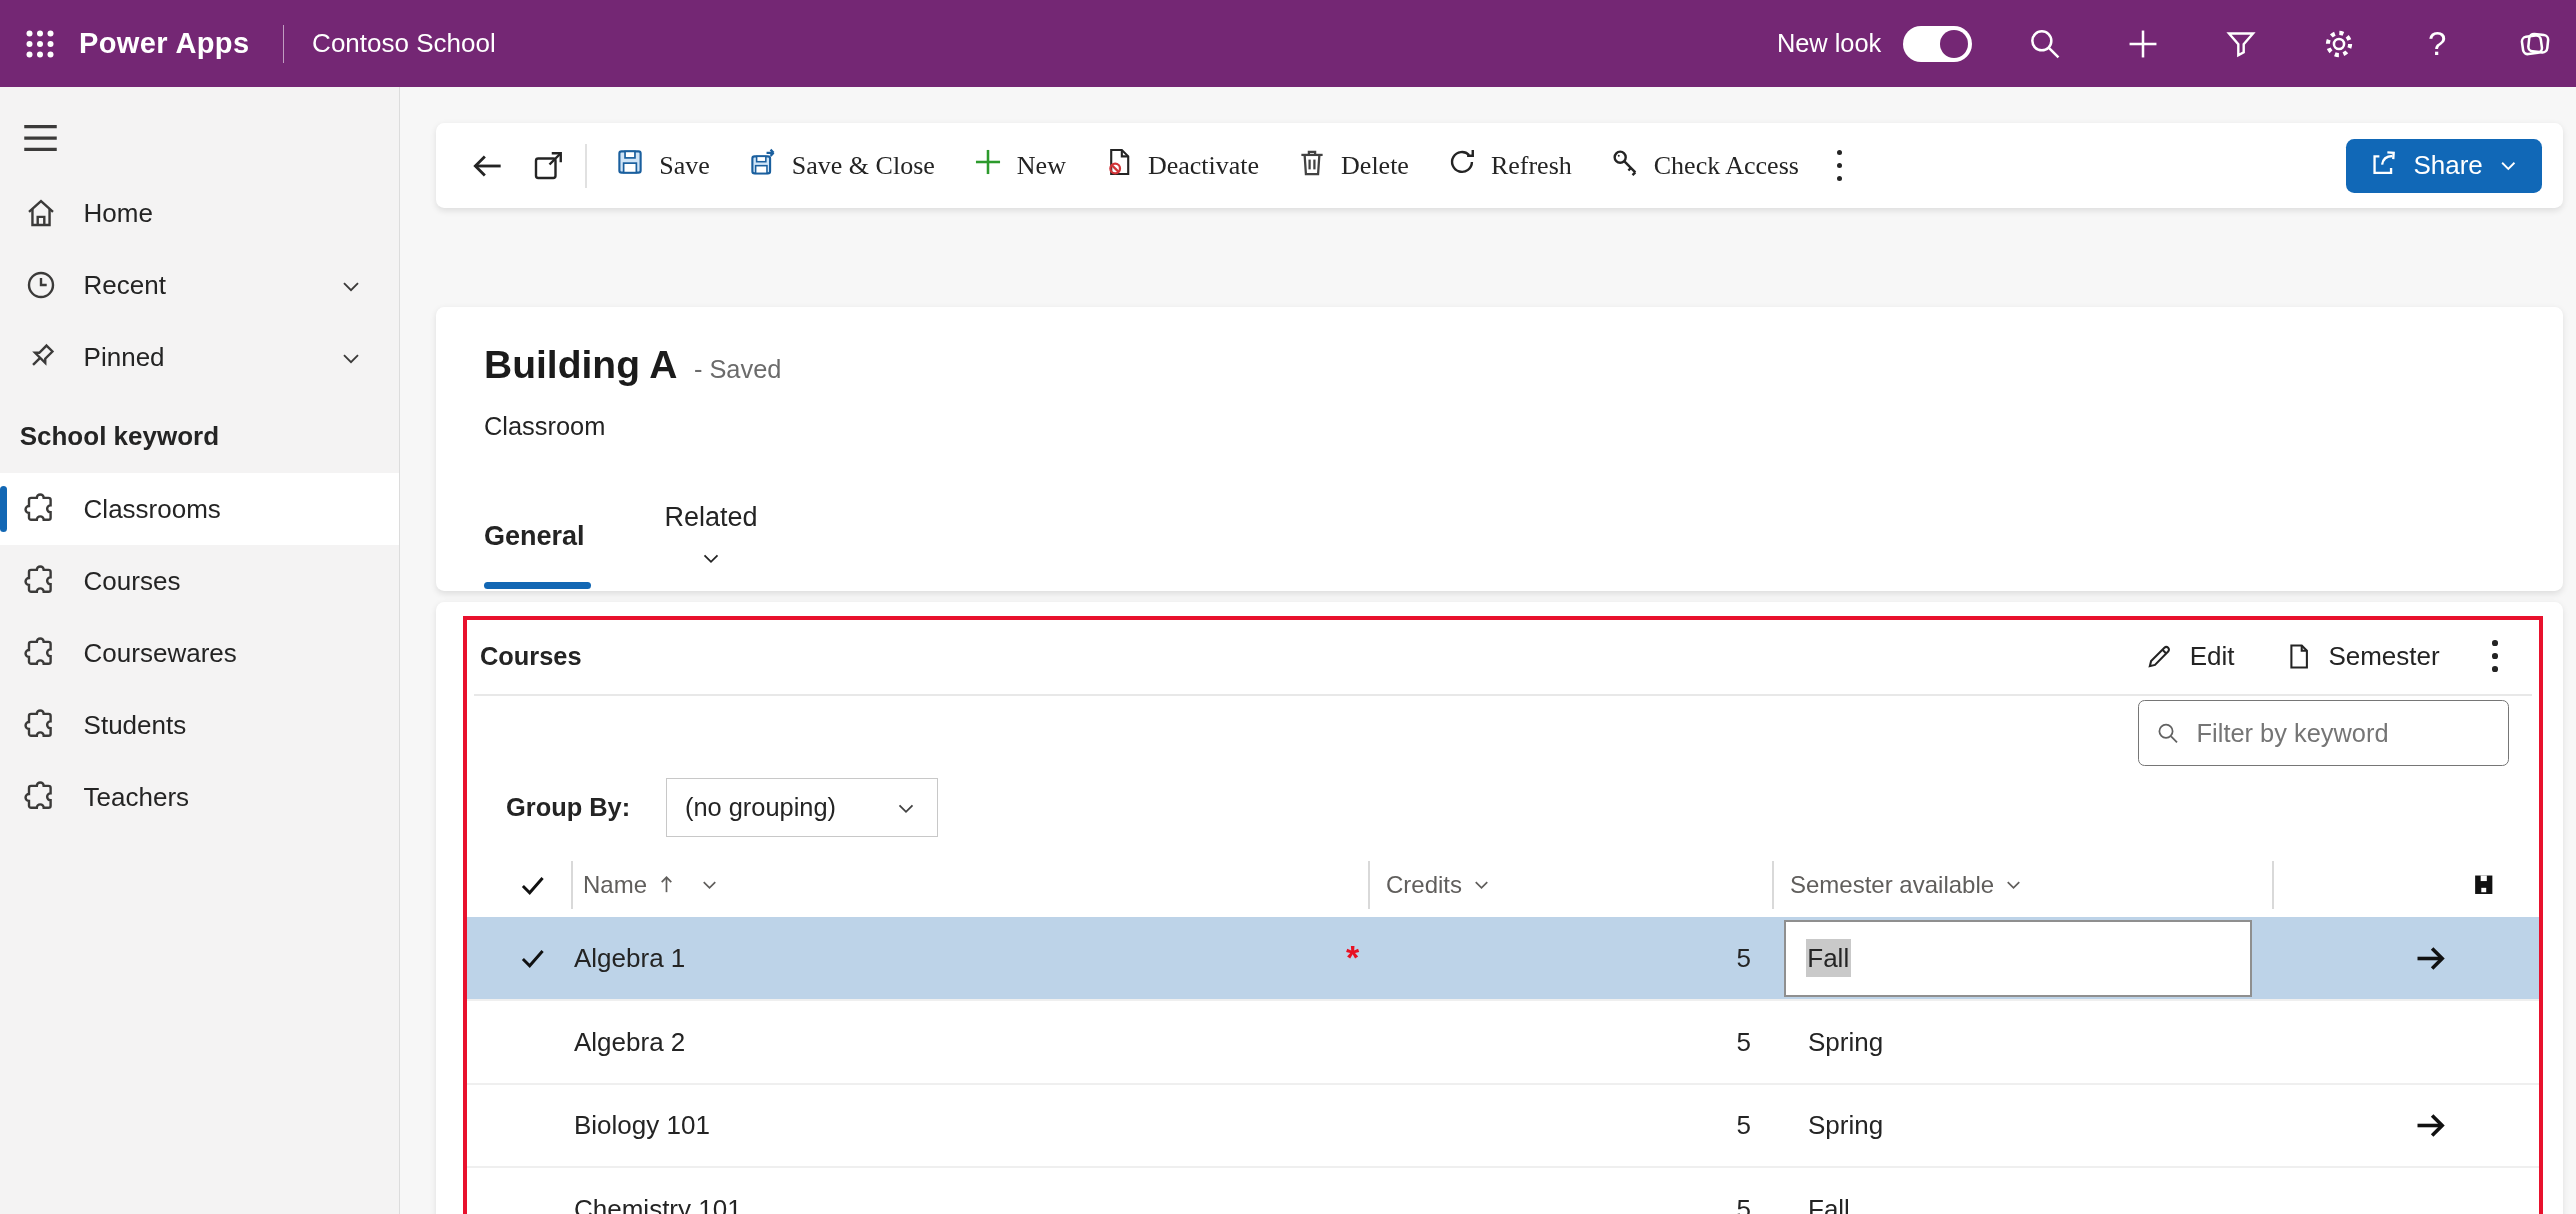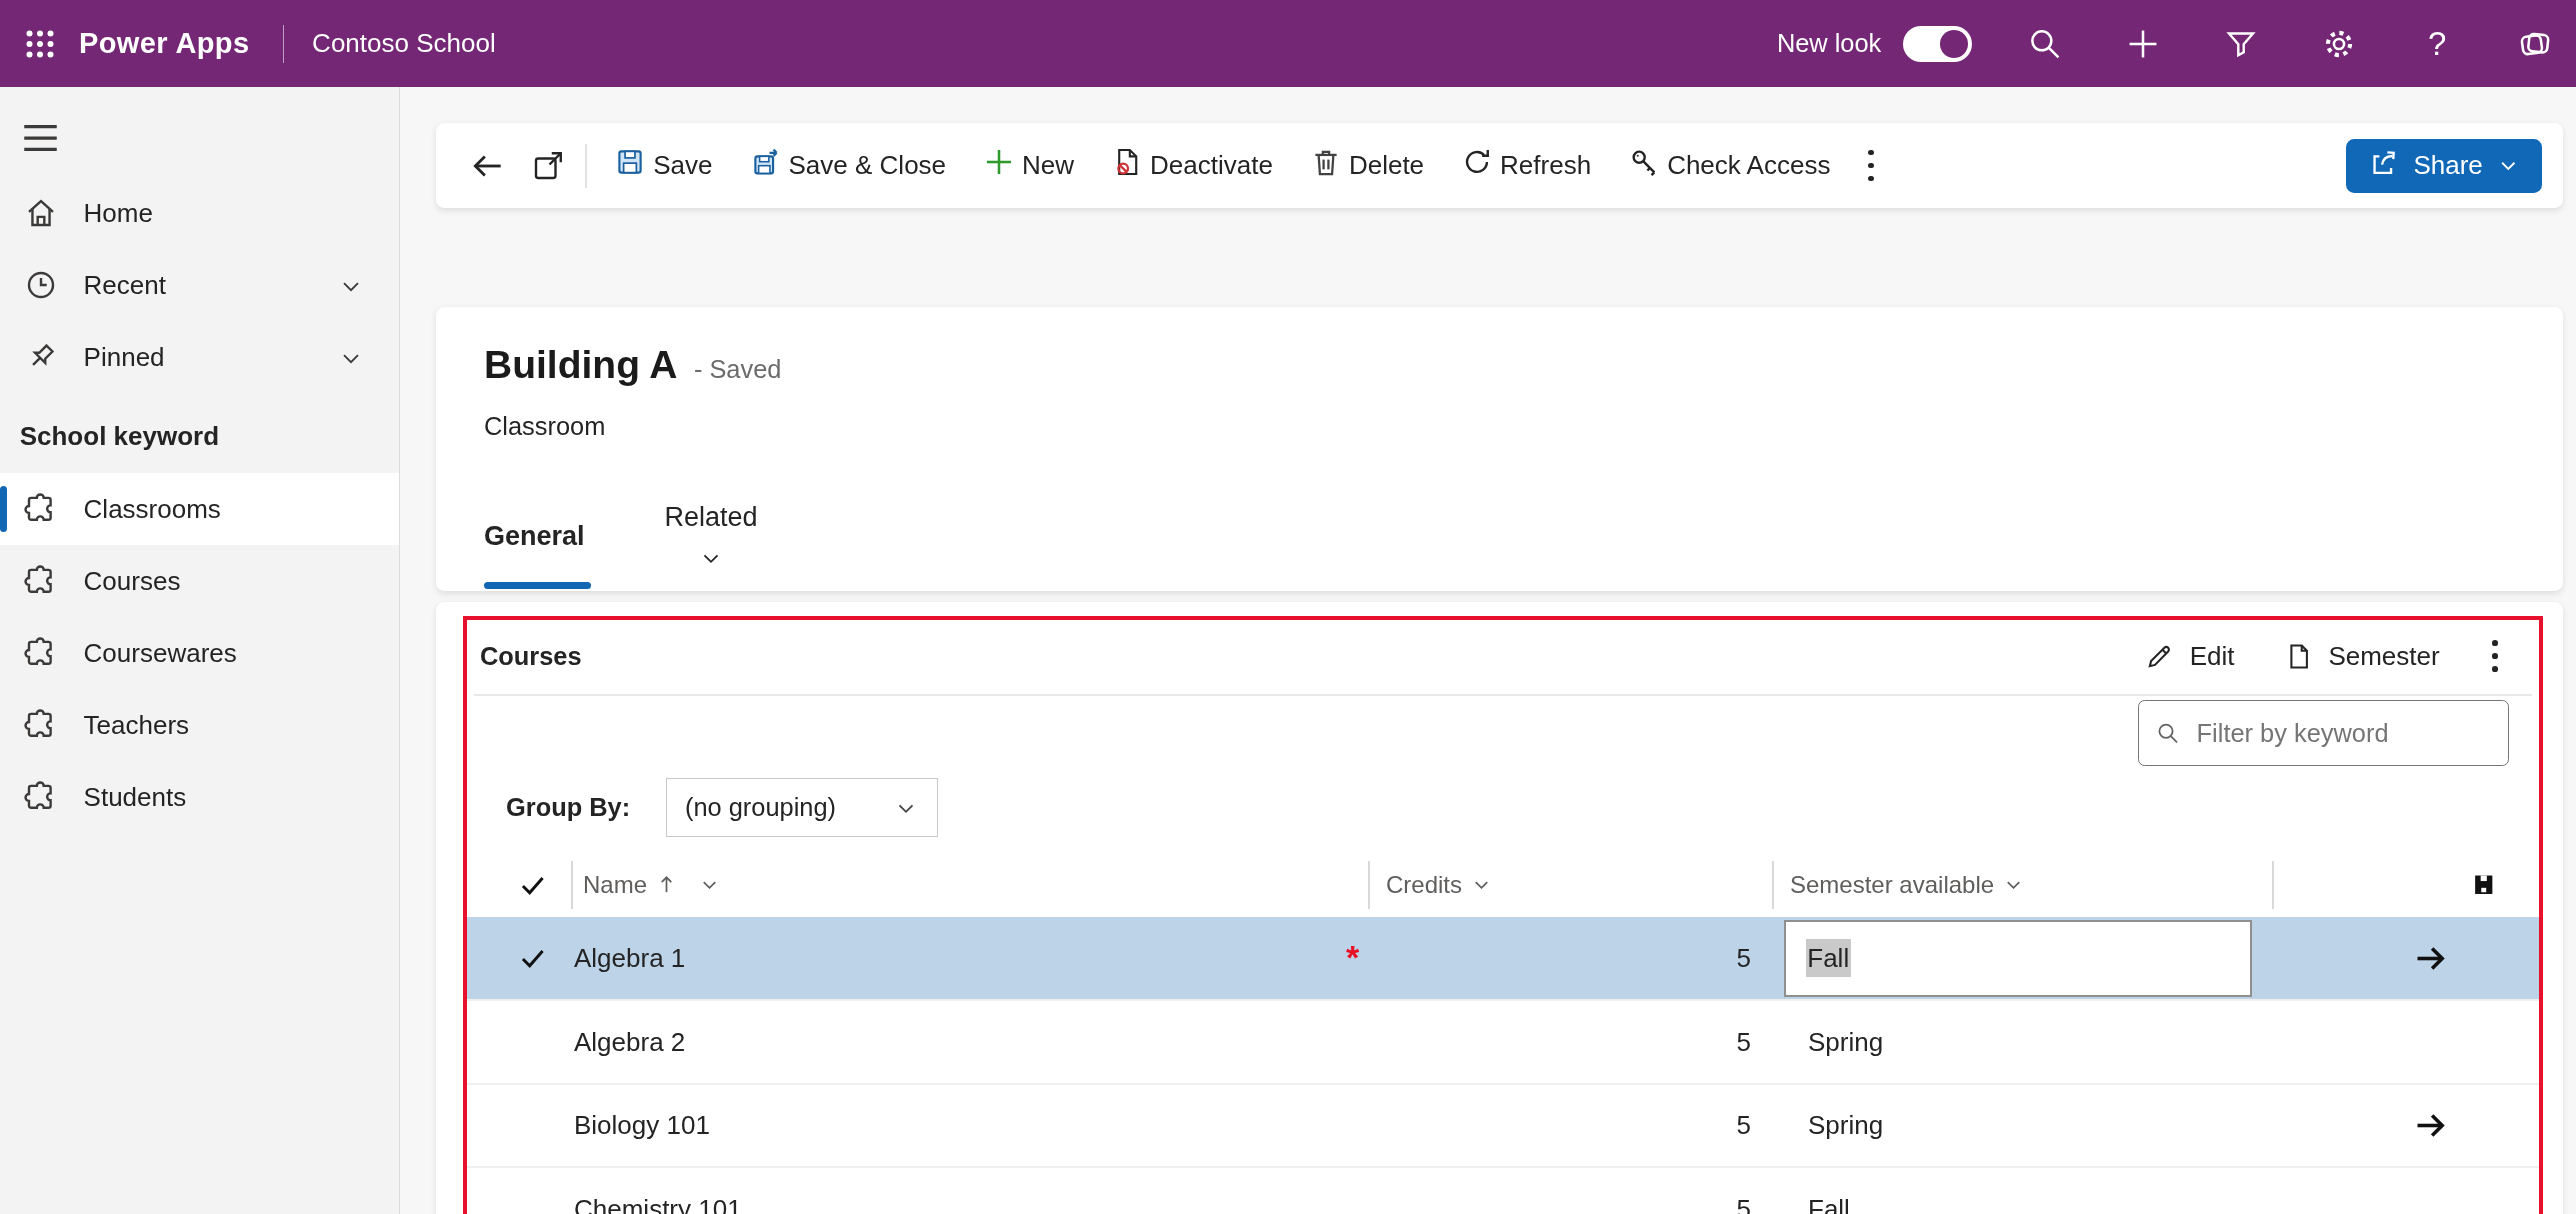--- a/index.html
+++ b/index.html
@@ -31,21 +31,21 @@
   .entity-item { position:relative; }
   .entity-item.selected { background:#fff; }
   .entity-item.selected .sel-bar { position:absolute; left:0; top:13px; width:7.4px; height:46px; border-radius:4.1px; background:#1267b4; }
 
   
   #content { position:absolute; left:402px; top:87px; width:2174px; height:1127px; }
   .card { position:absolute; left:34px; width:2127px; background:#fff; border-radius:8.2px; box-shadow:0 2.5px 6.6px rgba(0,0,0,.10); }
 
   
   #cmdbar { top:36px; height:85px; display:flex; align-items:center; padding:0 21.3px; }
-  .cmd-btn { display:flex; align-items:center; gap:6px; font-size:26px; color:#242424; padding:0 18px; height:61px; border-radius:6.6px; cursor:pointer; white-space:nowrap; }
+  .cmd-btn { display:flex; align-items:center; gap:12px; font-size:26px; color:#242424; padding:0 18px; height:61px; border-radius:6.6px; cursor:pointer; white-space:nowrap;font-family:Liberation Serif, serif; }
   .icon-btn { padding:0 11.5px; }
   .cmd-divider { width:1.6px; height:44px; background:#e1e1e1; margin:0 8.2px; }
   .cmd-spacer { flex:1; }
   .share-btn { display:flex; align-items:center; gap:13px; background:#1168b7; color:#fff; font-size:26px; height:54px; padding:0 21.3px; border-radius:8.2px; cursor:pointer; }
   .more-dots { display:flex; flex-direction:column; gap:7.4px; padding:0 19.7px; cursor:pointer; }
   .more-dots i { width:5.7px; height:5.7px; border-radius:50%; background:#242424; }
 
   
   #record-card { top:220px; height:284px; }
   .title-row { position:absolute; left:48px; top:36px; display:flex; align-items:baseline; }
@@ -222,29 +222,29 @@
           </svg>
       </span>
       <span>Coursewares</span>
     </div>
     <div class="nav-item entity-item">
       <span class="ni-icon">
         <svg width="36" height="36" viewBox="0 0 24 24" fill="none" stroke-width="1.6">
             <path d="M9.2 4.6 a2.3 2.3 0 0 1 4.6 0 H17 a1.4 1.4 0 0 1 1.4 1.4 v3.6 a2.3 2.3 0 0 0 0 4.6 v3.6 A1.4 1.4 0 0 1 17 19.2 h-3.2 a2.3 2.3 0 0 0 -4.6 0 H5.4 A1.4 1.4 0 0 1 4 17.8 v-3.2 a2.3 2.3 0 0 1 0 -4.6 V6 A1.4 1.4 0 0 1 5.4 4.6 z"></path>
           </svg>
       </span>
+      <span>Students</span>
+    </div>
+    <div class="nav-item entity-item">
+      <span class="ni-icon">
+        <svg width="36" height="36" viewBox="0 0 24 24" fill="none" stroke-width="1.6">
+            <path d="M9.2 4.6 a2.3 2.3 0 0 1 4.6 0 H17 a1.4 1.4 0 0 1 1.4 1.4 v3.6 a2.3 2.3 0 0 0 0 4.6 v3.6 A1.4 1.4 0 0 1 17 19.2 h-3.2 a2.3 2.3 0 0 0 -4.6 0 H5.4 A1.4 1.4 0 0 1 4 17.8 v-3.2 a2.3 2.3 0 0 1 0 -4.6 V6 A1.4 1.4 0 0 1 5.4 4.6 z"></path>
+          </svg>
+      </span>
       <span>Teachers</span>
-    </div>
-    <div class="nav-item entity-item">
-      <span class="ni-icon">
-        <svg width="36" height="36" viewBox="0 0 24 24" fill="none" stroke-width="1.6">
-            <path d="M9.2 4.6 a2.3 2.3 0 0 1 4.6 0 H17 a1.4 1.4 0 0 1 1.4 1.4 v3.6 a2.3 2.3 0 0 0 0 4.6 v3.6 A1.4 1.4 0 0 1 17 19.2 h-3.2 a2.3 2.3 0 0 0 -4.6 0 H5.4 A1.4 1.4 0 0 1 4 17.8 v-3.2 a2.3 2.3 0 0 1 0 -4.6 V6 A1.4 1.4 0 0 1 5.4 4.6 z"></path>
-          </svg>
-      </span>
-      <span>Students</span>
     </div>
   </div>
 </nav>
 
 <main id="content">
 
   <div class="card" id="cmdbar">
     <div class="cmd-btn icon-btn">
       <svg width="38" height="38" viewBox="0 0 24 24" fill="none" stroke="#242424" stroke-width="1.8">
           <line x1="20" y1="12" x2="4" y2="12"></line>

